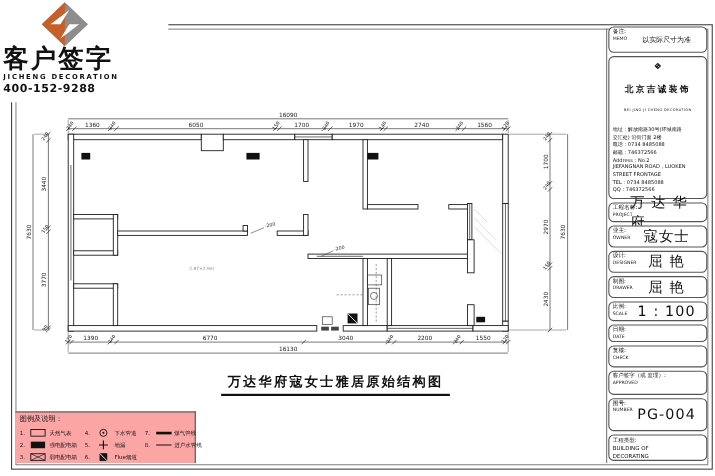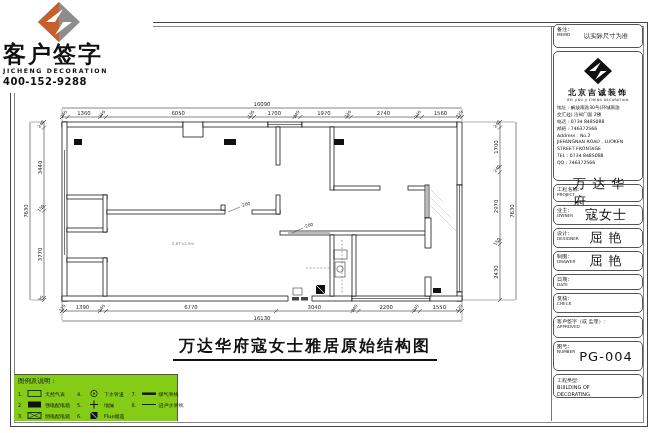--- a/index.html
+++ b/index.html
@@ -13,33 +13,33 @@
   .logo{position:absolute;left:0;top:0;width:150px;height:92px;background:#fff;z-index:5;padding:1px 0 0 3px;}
   .logo .dia{display:block;margin-left:34px;}
   .logo .cn{font-size:23px;font-weight:bold;letter-spacing:2px;line-height:1.0;}
   .logo .en{font-size:6.2px;font-weight:bold;letter-spacing:1.6px;margin-top:1px;}
   .logo .tel{font-size:10px;font-weight:bold;letter-spacing:.5px;margin-top:2px;}
   
   svg.plan{position:absolute;left:0;top:0;z-index:1;}
   svg text{font-family:"DejaVu Sans","Liberation Sans",sans-serif;}
   
   .dtitle{position:absolute;left:150px;top:336px;width:310px;text-align:center;z-index:2;}
-  .dtitle span{display:inline-block;font-size:16px;font-weight:bold;letter-spacing:2px;
+  .dtitle span{display:inline-block;font-size:12px;font-weight:bold;letter-spacing:2px;
     border-bottom:2px solid #111;padding:0 6px 2px 6px;}
   
   .legend{position:absolute;left:14px;top:374px;width:164px;height:47px;
-    border-top:1px solid #555;border-right:1px solid #555;background:#84cc16;z-index:3;padding:2px 0 0 4px;box-sizing:border-box;}
+    border-top:1px solid #555;border-right:1px solid #555;background:#fca5a5;z-index:3;padding:2px 0 0 4px;box-sizing:border-box;}
   .lg-title{font-size:6.5px;margin-bottom:2px;}
   .lg-grid{display:grid;grid-template-rows:repeat(3,11px);grid-auto-flow:column;grid-auto-columns:max-content;column-gap:7px;}
   .lg-item{display:flex;align-items:center;gap:2px;font-size:5px;white-space:nowrap;}
   .lg-num{width:7px;}
   .lg-sym{display:inline-flex;width:16px;justify-content:center;}
   
   .tb{position:absolute;left:553px;top:24px;width:90px;z-index:4;display:flex;flex-direction:column;gap:3px;}
-  .tb-box{border:1px solid #555;border-radius:5px;box-sizing:border-box;padding:2px 3px;position:relative;background:#fff;}
+  .tb-box{border:1px solid #555;border-radius:5px;box-sizing:border-box;padding:2px 3px;position:relative;background:#fff;gap:11px;}
   .tb-lab{position:absolute;left:3px;top:2px;line-height:1.15;}
   .tb-lab .cn{display:block;font-size:5.2px;}
   .tb-lab .en{display:block;font-size:4.2px;color:#222;}
   .tb-val{display:flex;align-items:center;justify-content:center;height:100%;
     font-size:13px;letter-spacing:1px;padding-left:16px;}
   .tb-memo .tb-val{font-size:6.3px;letter-spacing:0;}
   .tb-company{display:flex;flex-direction:column;align-items:center;padding-top:5px;}
   .tb-company .cname{font-size:8px;font-weight:bold;letter-spacing:2px;margin-top:2px;}
   .tb-company .cen{font-size:3.2px;letter-spacing:.4px;margin-bottom:3px;}
   .tb-company .clines{width:100%;font-size:4.6px;line-height:1.5;}
@@ -383,20 +383,27 @@
         </div>
       <div class="tb-val">屈 艳</div>
     </div>
     <div class="tb-box" style="height:20px">
       <div class="tb-lab">
           <span class="cn">制图:</span>
           <span class="en">DRAWER</span>
         </div>
       <div class="tb-val">屈 艳</div>
     </div>
+    <div class="tb-box" style="height:18px">
+      <div class="tb-lab">
+          <span class="cn">比例:</span>
+          <span class="en">SCALE</span>
+        </div>
+      <div class="tb-val">1 : 100</div>
+    </div>
     <div class="tb-box" style="height:16px">
       <div class="tb-lab">
           <span class="cn">日期:</span>
           <span class="en">DATE</span>
         </div>
       <div class="tb-val"></div>
     </div>
     <div class="tb-box" style="height:20px">
       <div class="tb-lab">
           <span class="cn">复核:</span>

